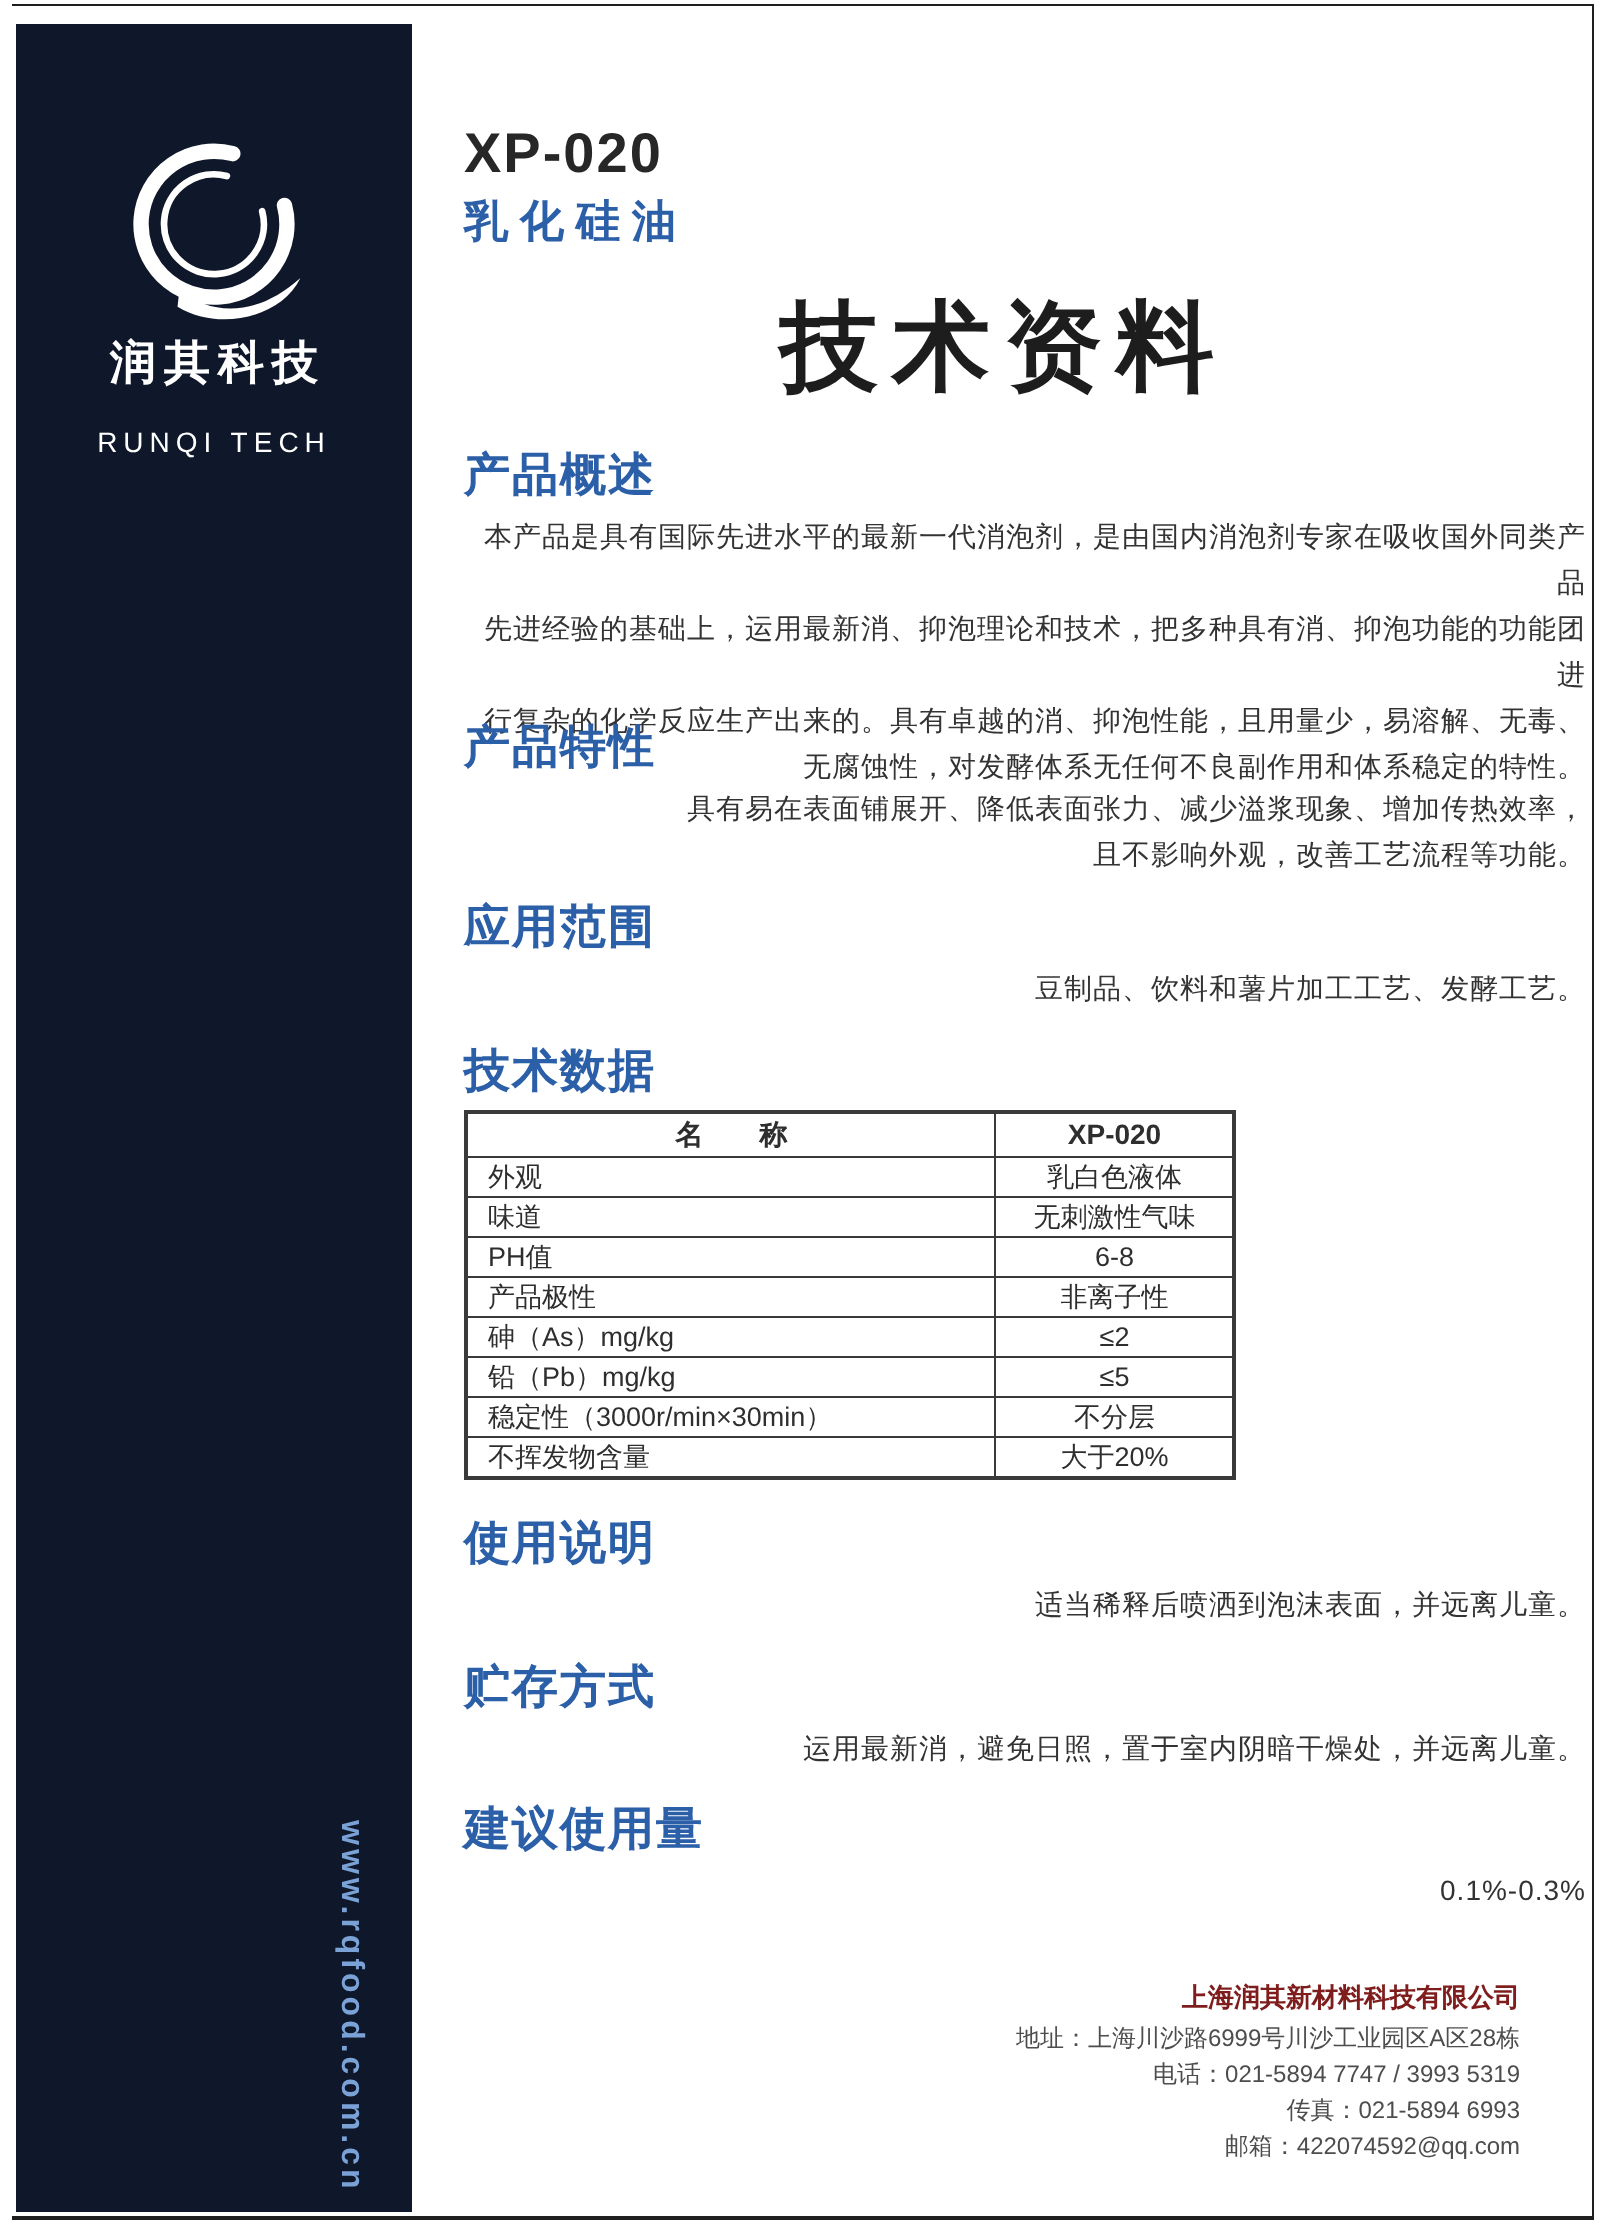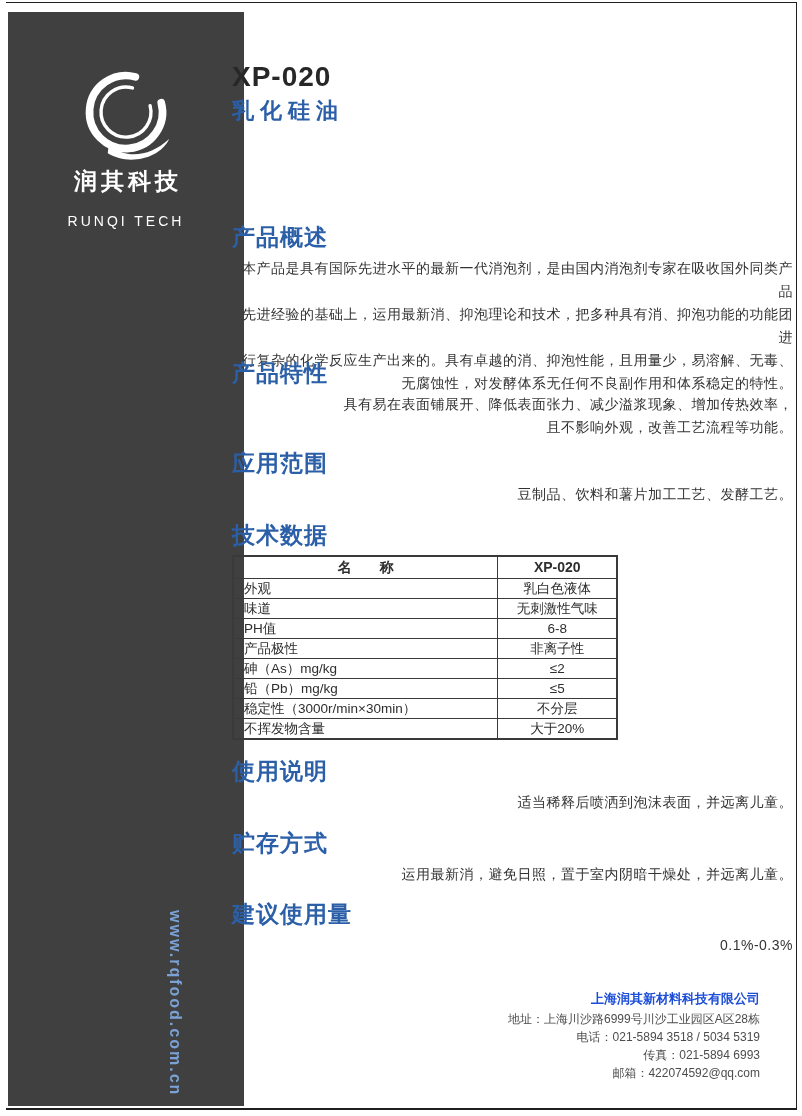--- a/index.html
+++ b/index.html
@@ -13,22 +13,22 @@
   
   .frame{
     position:absolute;left:6px;right:5px;top:2px;bottom:6px;
     border-top:1px solid #1f1f1f;
     border-right:1px solid #1f1f1f;
     border-bottom:2px solid #1f1f1f;
     pointer-events:none;
   }
   
   .sidebar{
-    position:absolute;left:8px;top:12px;width:236px;height:1094px;
-    background:#404040;
+    position:absolute;left:8px;top:12px;width:198px;height:1094px;
+    background:#0f172a;
   }
   .logo{position:absolute;top:54px;left:0;width:100%;text-align:center;}
   .logo svg{display:block;margin:0 auto;}
   .logo-cn{
     color:#ffffff;font-size:23px;font-weight:bold;letter-spacing:4px;
     margin-top:4px;text-indent:4px;
   }
   .logo-en{
     color:#ffffff;font-size:14px;letter-spacing:3px;margin-top:16px;
   }
@@ -77,21 +77,21 @@
     font-size:13.5px;color:#2e2e2e;line-height:19px;
   }
   .tech-table th{font-weight:bold;text-align:center;font-size:14px;height:21px;}
   .tech-table td.c1{text-align:left;padding-left:10px;}
   .tech-table td.c2{text-align:center;}
   
   .footer{
     position:absolute;right:42px;top:990px;text-align:right;
   }
   .footer .company{
-    font-size:13px;font-weight:bold;color:#1d4ed8;line-height:18px;margin-bottom:2px;
+    font-size:13px;font-weight:bold;color:#7f1d1d;line-height:18px;margin-bottom:2px;
   }
   .footer .f-line{
     font-size:12px;color:#4d4d4d;line-height:18px;
   }
 </style>
 </head>
 <body>
 
 <div class="page">
   <div class="frame"></div>
@@ -106,20 +106,21 @@
       <div class="logo-cn">润其科技</div>
       <div class="logo-en">RUNQI TECH</div>
     </div>
     <div class="website">www.rqfood.com.cn</div>
   </aside>
 
   <header class="prod-head">
     <div class="prod-code">XP-020</div>
     <div class="prod-name">乳化硅油</div>
   </header>
+  <h1 class="doc-title">技术资料</h1>
 
   <main class="content">
 
     <section class="sec" id="sec-overview">
       <h2>产品概述</h2>
       <p>本产品是具有国际先进水平的最新一代消泡剂，是由国内消泡剂专家在吸收国外同类产品
 先进经验的基础上，运用最新消、抑泡理论和技术，把多种具有消、抑泡功能的功能团进
 行复杂的化学反应生产出来的。具有卓越的消、抑泡性能，且用量少，易溶解、无毒、
 无腐蚀性，对发酵体系无任何不良副作用和体系稳定的特性。</p>
     </section>
@@ -194,17 +195,17 @@
     <section class="sec" id="sec-dosage">
       <h2>建议使用量</h2>
       <p>0.1%-0.3%</p>
     </section>
 
   </main>
 
   <footer class="footer">
     <div class="company">上海润其新材料科技有限公司</div>
     <div class="f-line">地址：上海川沙路6999号川沙工业园区A区28栋</div>
-    <div class="f-line">电话：021-5894 3518 / 5034 5319</div>
+    <div class="f-line">电话：021-5894 7747 / 3993 5319</div>
     <div class="f-line">传真：021-5894 6993</div>
     <div class="f-line">邮箱：422074592@qq.com</div>
   </footer>
 </div>
 
 </body></html>

